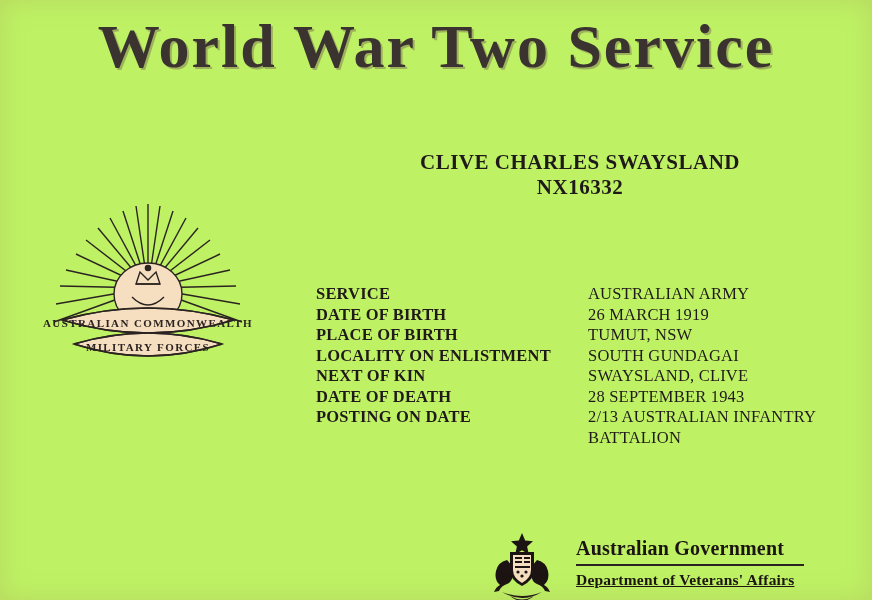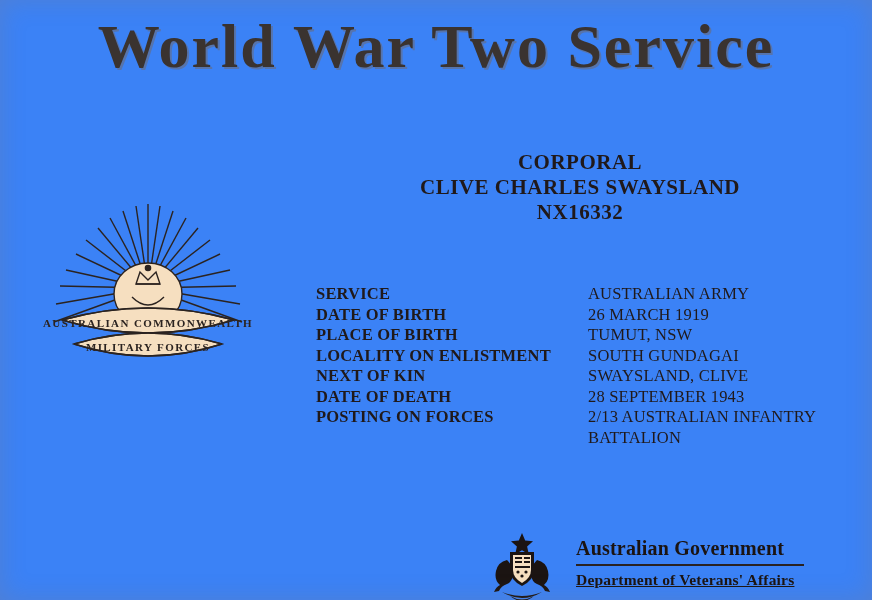--- a/index.html
+++ b/index.html
@@ -10,21 +10,21 @@
   body {
     width: 872px;
     height: 600px;
     overflow: hidden;
     font-family: "Liberation Serif", serif;
   }
   #certificate {
     position: relative;
     width: 872px;
     height: 600px;
-    background: #3b82f6;
+    background: #bef264;
     box-sizing: border-box;
     overflow: hidden;
   }
   
   #certificate::after {
     content: "";
     position: absolute;
     inset: 0;
     pointer-events: none;
     box-shadow: inset 0 0 26px rgba(160,120,80,0.22);
@@ -199,21 +199,20 @@
         <path d="M34 148 q74 -22 148 0 q-74 24 -148 0 z" fill="#f6dfc0"></path>
         <path d="M34 148 q74 -22 148 0"></path>
         <path d="M34 148 q74 24 148 0"></path>
       </g>
       <text x="108" y="131" font-family="Liberation Serif, serif" font-size="11" font-weight="bold" fill="#2b2320" text-anchor="middle" letter-spacing="1.4">AUSTRALIAN  COMMONWEALTH</text>
       <text x="108" y="155" font-family="Liberation Serif, serif" font-size="11" font-weight="bold" fill="#2b2320" text-anchor="middle" letter-spacing="1.4">MILITARY FORCES</text>
     </svg>
   </div>
 
   <div class="person">
-    <div>CORPORAL</div>
     <div>CLIVE CHARLES SWAYSLAND</div>
     <div>NX16332</div>
   </div>
 
   <div class="details">
     <table>
       <tbody>
         <tr>
           <td class="label">SERVICE</td>
           <td class="value">AUSTRALIAN ARMY</td>
@@ -232,21 +231,21 @@
         </tr>
         <tr>
           <td class="label">NEXT OF KIN</td>
           <td class="value">SWAYSLAND, CLIVE</td>
         </tr>
         <tr>
           <td class="label">DATE OF DEATH</td>
           <td class="value">28 SEPTEMBER 1943</td>
         </tr>
         <tr>
-          <td class="label">POSTING ON FORCES</td>
+          <td class="label">POSTING ON DATE</td>
           <td class="value">2/13 AUSTRALIAN INFANTRY BATTALION</td>
         </tr>
       </tbody>
     </table>
   </div>
 
   <div class="footer">
     <div class="crest">
       <svg width="84" height="80" viewBox="0 0 84 80" aria-hidden="true">
         <g fill="#1b1412">

